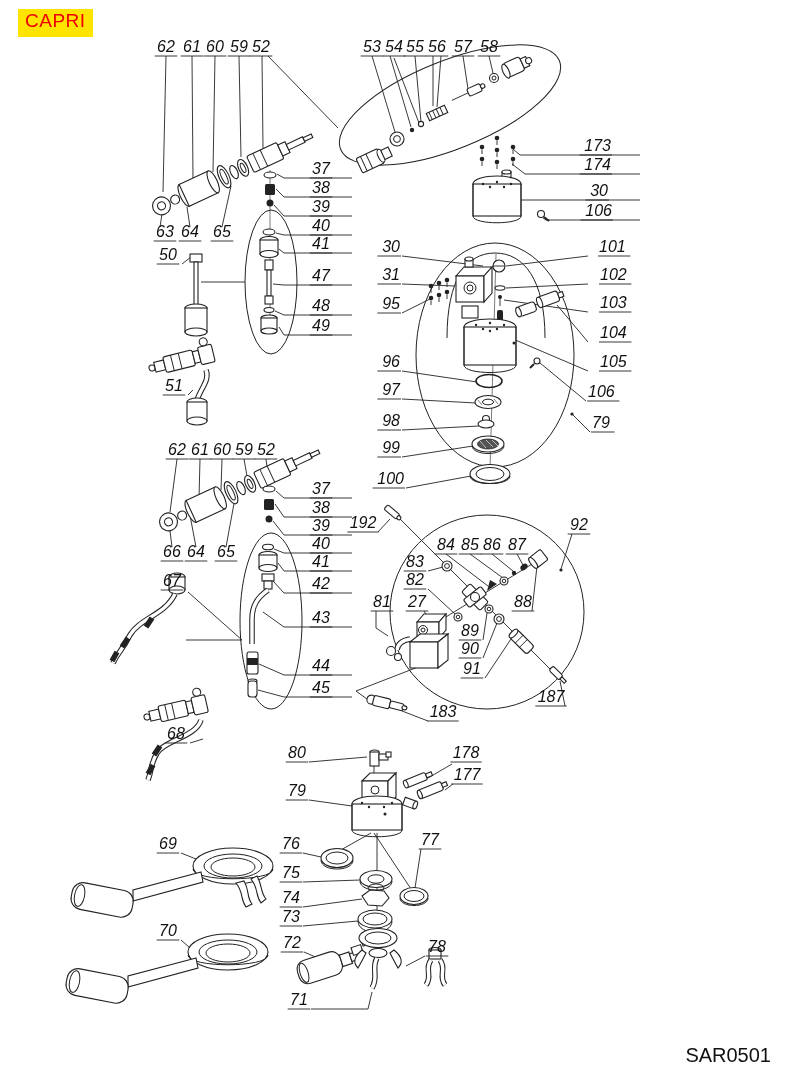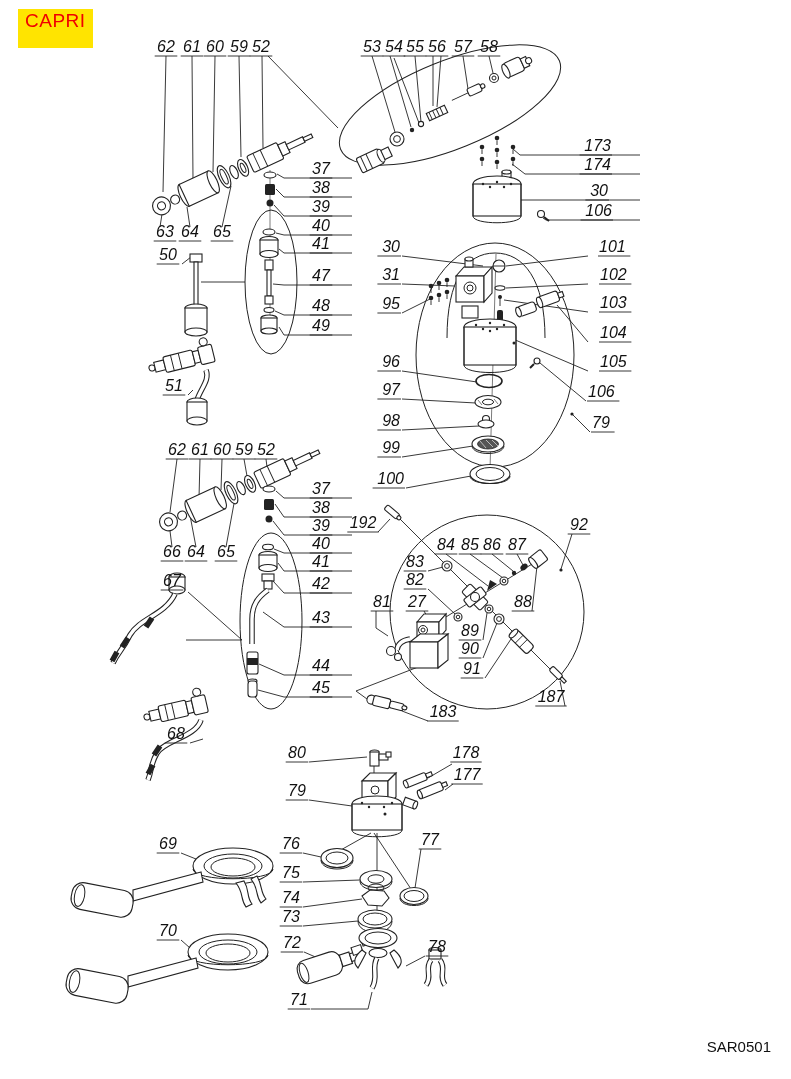--- a/index.html
+++ b/index.html
@@ -1,21 +1,21 @@
 <!DOCTYPE html>
 <html style="--badge-bg: #ffe400; --badge-text: #f00100;"><head>
 <meta charset="utf-8">
 <style>
   html,body{margin:0;padding:0;background:#fff}
   .page{position:relative;width:791px;height:1079px;background:#fff;overflow:hidden;
         font-family:"Liberation Sans",sans-serif}
-  .badge{position:absolute;left:18px;top:9px;padding:1px 7px 16px 7px;
+  .badge{position:absolute;left:18px;top:9px;padding:1px 7px 5px 7px;
          background:var(--badge-bg,#ffe400);color:var(--badge-text,#f00100);
          font-size:19px;letter-spacing:.5px;font-weight:500}
-  .code{position:absolute;right:20px;bottom:24px;font-size:15px;color:#111}
+  .code{position:absolute;right:20px;bottom:12px;font-size:20px;color:#111}
   svg .ln{stroke:#222;stroke-width:.9;fill:none}
   svg .hair{stroke:#222;stroke-width:.6;fill:none}
   svg .pt{fill:#fff;stroke:#222;stroke-width:1.1}
   svg .el{fill:none;stroke:#222;stroke-width:1}
   svg .dk{fill:#222;stroke:none}
   svg .tube{stroke:#222;stroke-width:5.5;fill:none}
   svg .tubein{stroke:#fff;stroke-width:3.4;fill:none}
   svg .band{stroke:#222;stroke-width:5.5;fill:none}
   svg text.callout{font-family:"Liberation Sans",sans-serif;font-style:italic;
                    font-size:16px;fill:#111}

